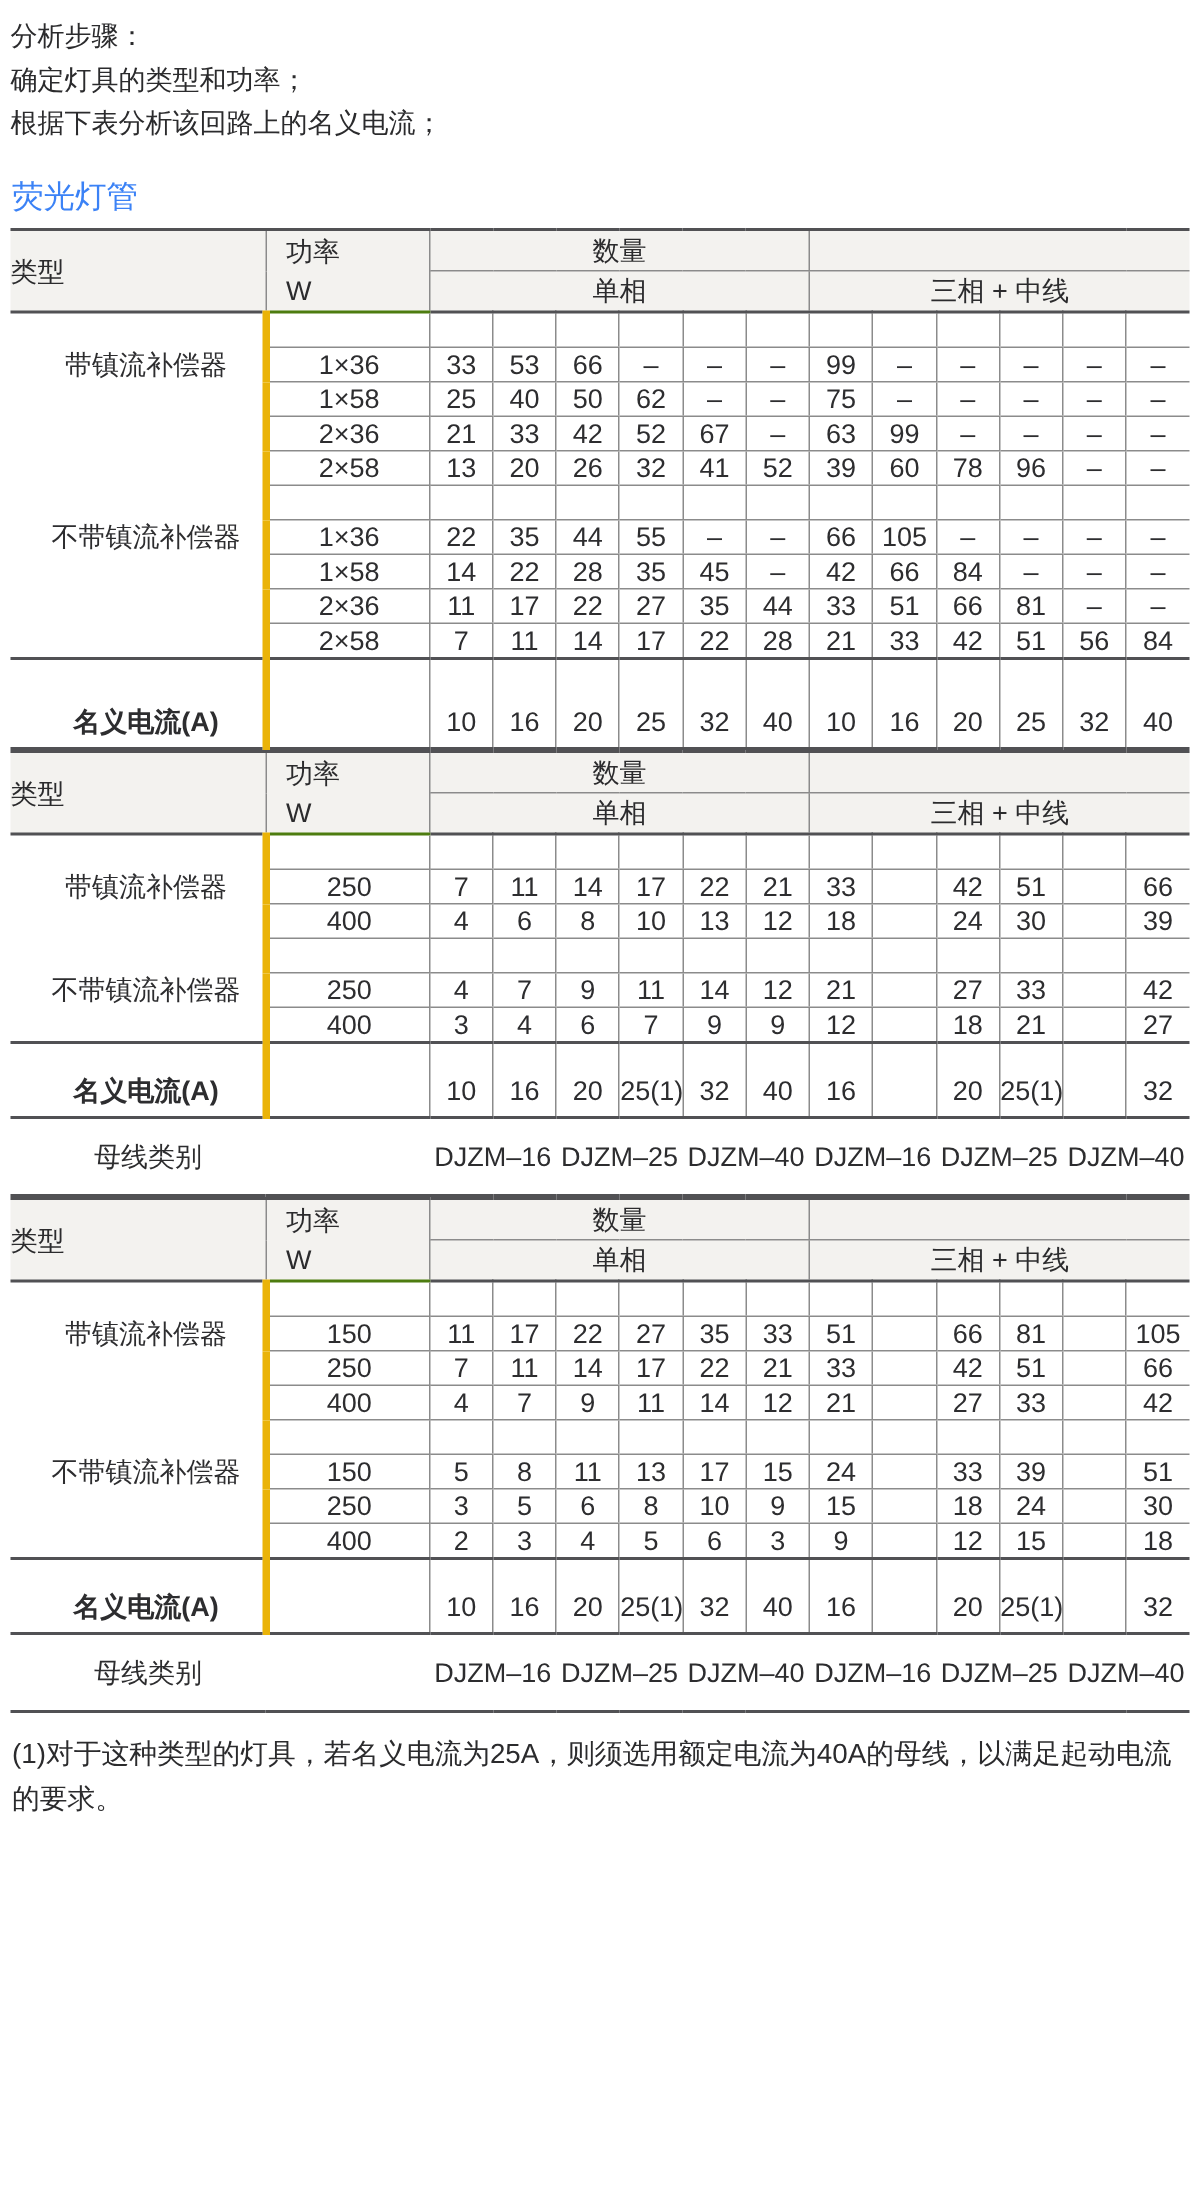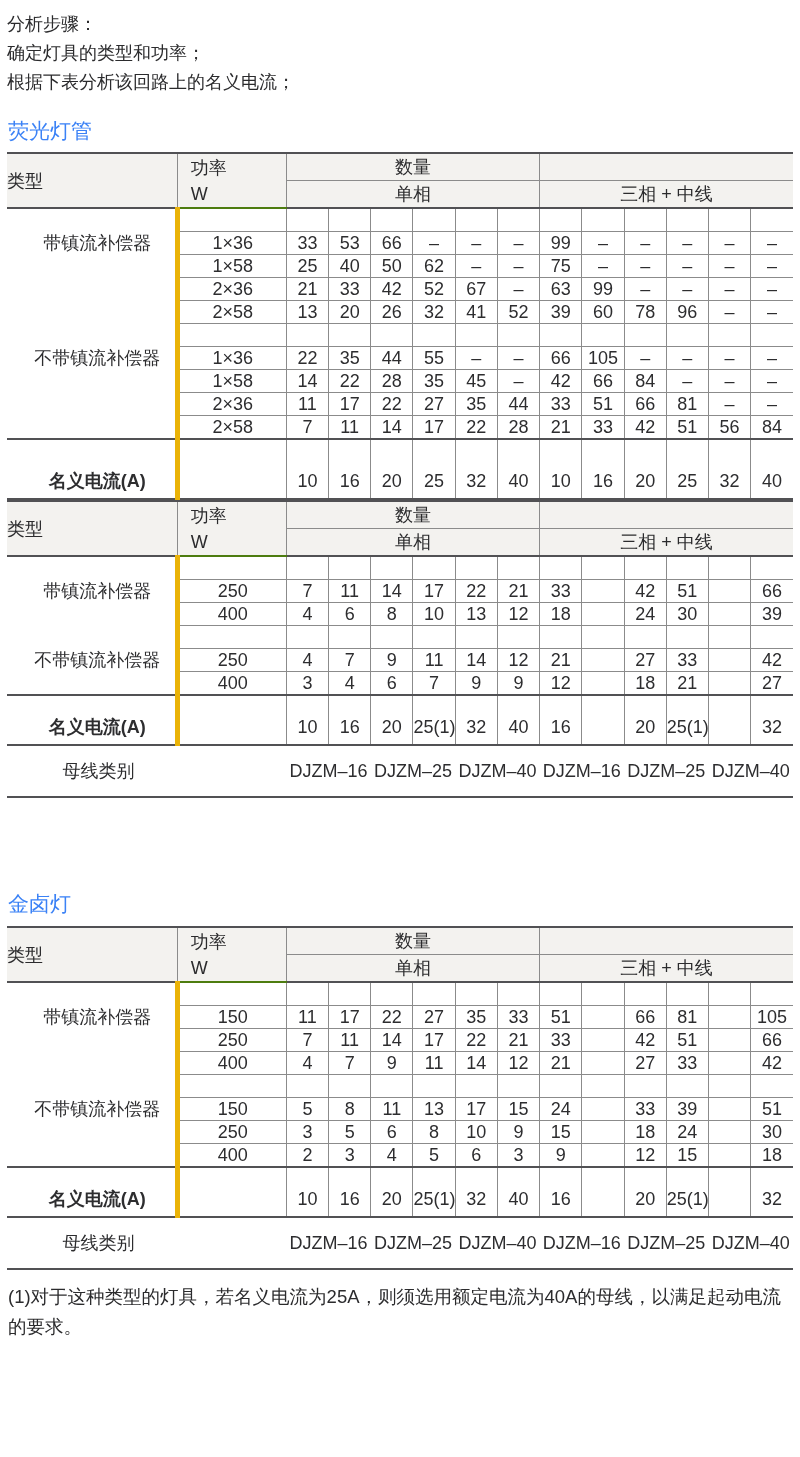--- a/index.html
+++ b/index.html
@@ -427,21 +427,20 @@
           <td class="b" colspan="2">DJZM–16</td>
           <td class="b" colspan="2">DJZM–25</td>
           <td class="b" colspan="2">DJZM–40</td>
           <td class="b" colspan="2">DJZM–16</td>
           <td class="b" colspan="2">DJZM–25</td>
           <td class="b" colspan="2">DJZM–40</td>
         </tr>
       </tbody>
   </table>
 
-  <h2 class="section-title title-3">金卤灯</h2>
   <table>
     <colgroup>
       <col class="col-type">
         <col class="col-power">
       <col class="col-d">
         <col class="col-d">
         <col class="col-d">
         <col class="col-d">
         <col class="col-d">
         <col class="col-d">

